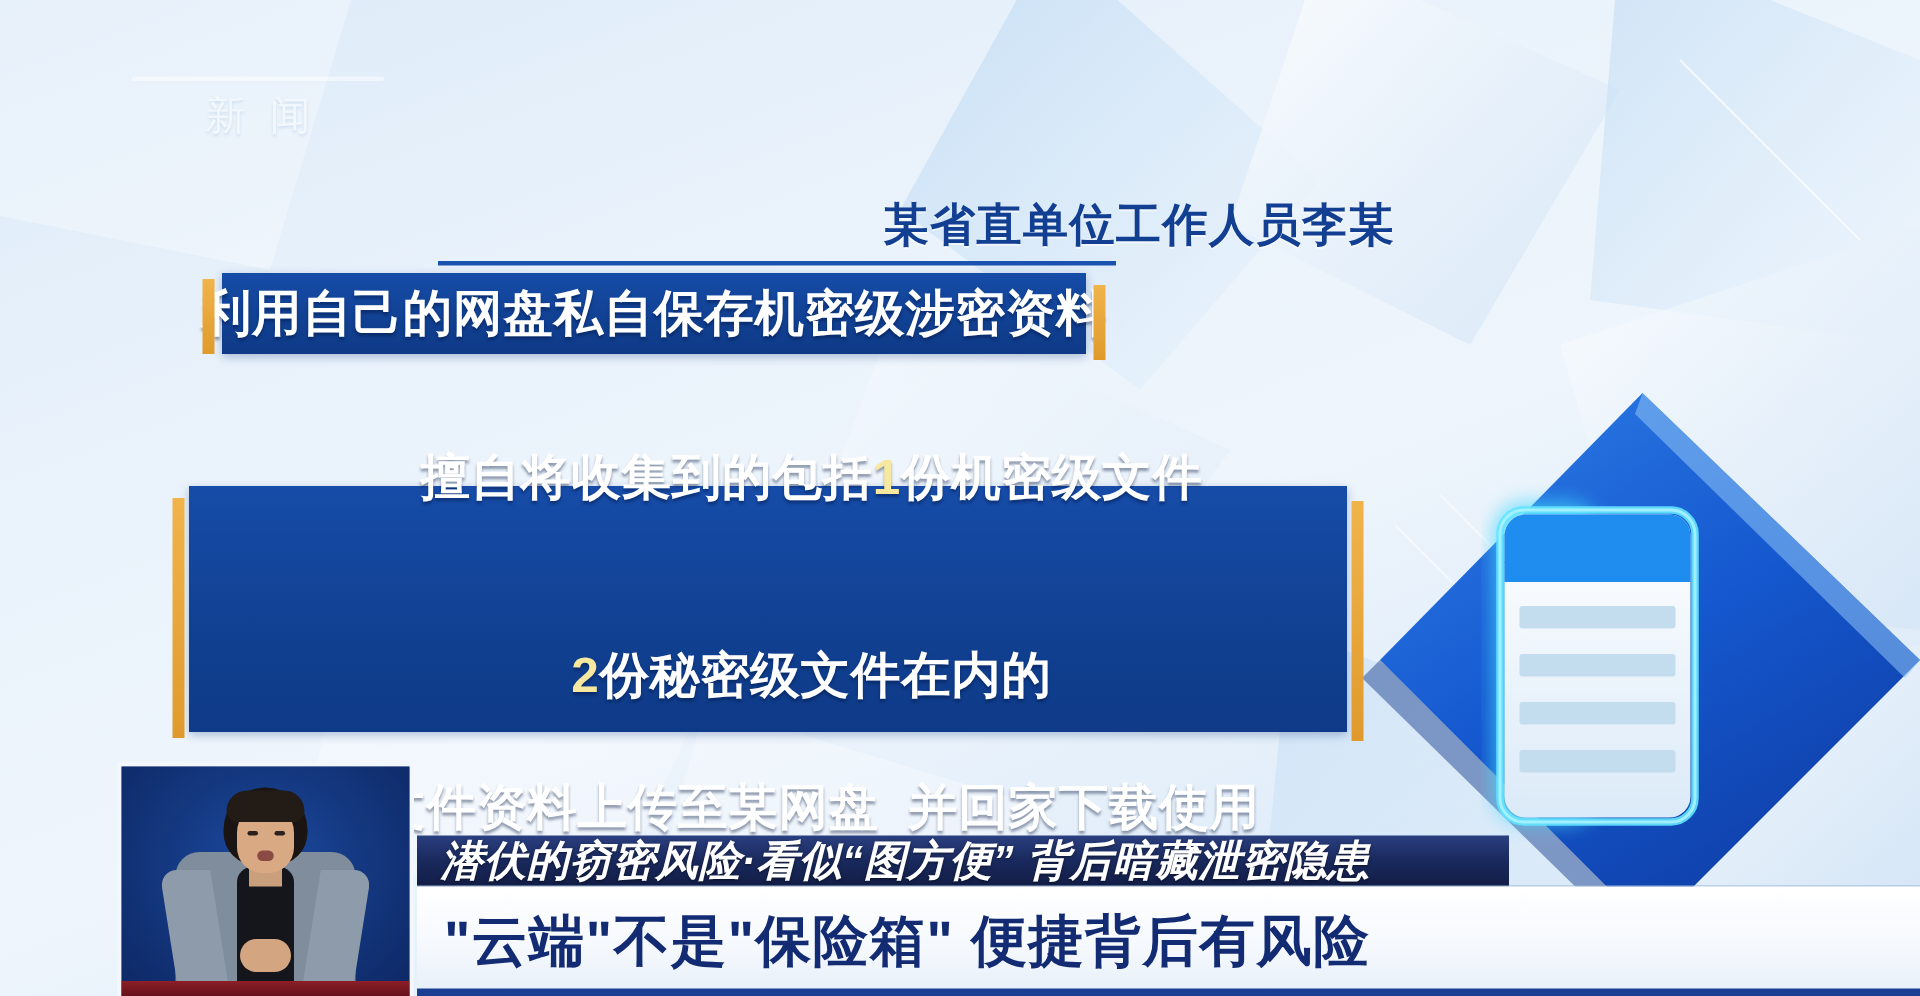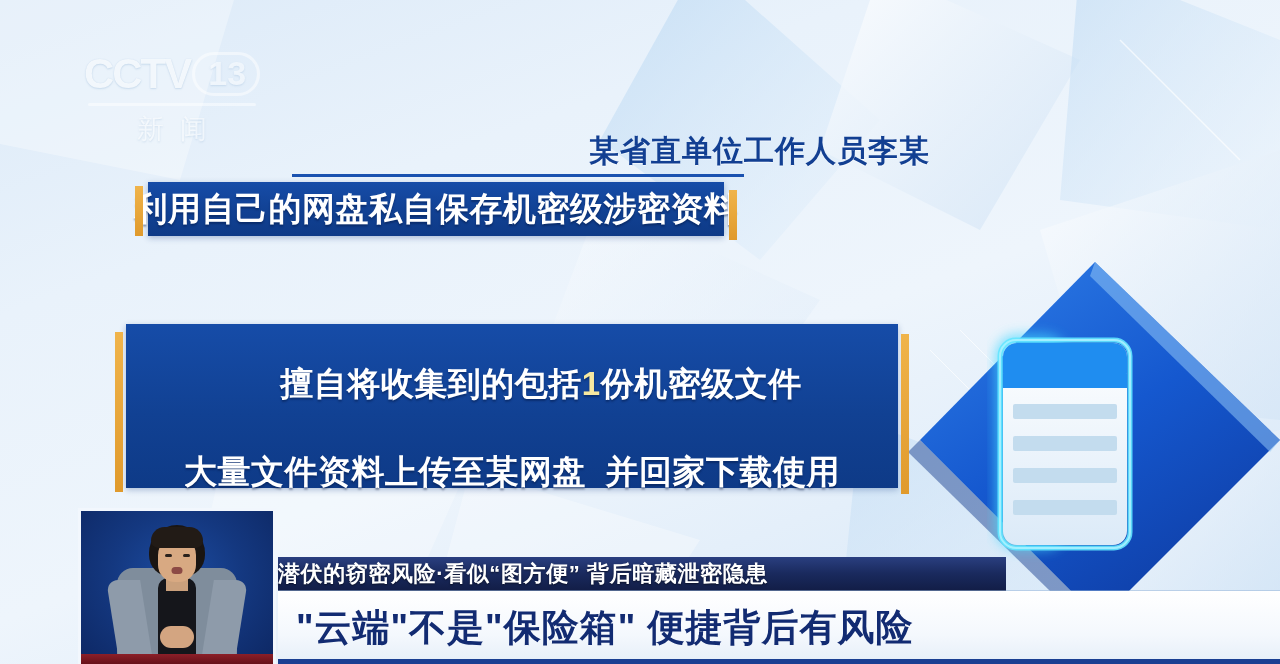--- a/index.html
+++ b/index.html
@@ -199,26 +199,27 @@
 
   
   #subbanner {
     position:absolute; left:278px; top:557px;
     width:728px; height:34px;
     background:linear-gradient(180deg,#2a3f80 0%,#1a2a5e 48%,#121d46 100%);
     display:flex; align-items:center;
   }
   #subbanner .txt {
     color:#ffffff;
-    font-size:22px;
+    font-size:28px;
     font-weight:bold;
     letter-spacing:.6px;
-    margin-left:0;
+    margin-left:16px;
     text-shadow:0 1px 2px rgba(0,0,0,.5);
     white-space:pre;
+    font-style:italic;
   }
 
   #headline {
     position:absolute; left:278px; top:591px;
     width:1002px; height:73px;
     background:linear-gradient(180deg,#ffffff 0%,#f4f8fd 60%,#e5eef8 100%);
     display:flex; align-items:center;
     box-shadow:0 -1px 0 rgba(150,180,215,.5);
   }
   #headline .txt {
@@ -308,24 +309,20 @@
         <rect x="1013" y="404" width="104" height="15" rx="2"></rect>
         <rect x="1013" y="436" width="104" height="15" rx="2"></rect>
         <rect x="1013" y="468" width="104" height="15" rx="2"></rect>
         <rect x="1013" y="500" width="104" height="15" rx="2"></rect>
       </g>
       <rect x="1000" y="340" width="130" height="208" rx="16" fill="none" stroke="#aef2ff" stroke-width="2" opacity=".85"></rect>
     </g>
   </svg>
 
   <div id="logo">
-    <div class="logo-row">
-      <span class="cctv-txt">CCTV</span>
-      <span class="num-pill">13</span>
-    </div>
     <div class="underbar"></div>
     <div class="xinwen">新闻</div>
   </div>
 
   <div id="case1" class="case-group">
     <div class="case-head">某省直单位工作人员李某</div>
     <div class="head-rule"></div>
   </div>
   <div id="banner1" class="banner">
     <span class="acc left"></span>
@@ -334,20 +331,23 @@
   </div>
 
   <div id="banner2" class="banner">
     <span class="acc left"></span>
     <span class="acc right"></span>
 
     <span class="txt line l1">
       <span>擅自将收集到的包括</span><span class="num">1</span><span>份机密级文件</span>
     </span>
 
+    <span class="txt line l2">
+      <span class="num">2</span><span>份秘密级文件在内的</span>
+    </span>
 
     <span class="txt line l3">大量文件资料上传至某网盘  并回家下载使用</span>
   </div>
 
   <div id="anchor">
     <div class="studio"></div>
     <div class="torso"></div>
     <div class="inner-top"></div>
     <div class="lapelL"></div>
     <div class="lapelR"></div>

